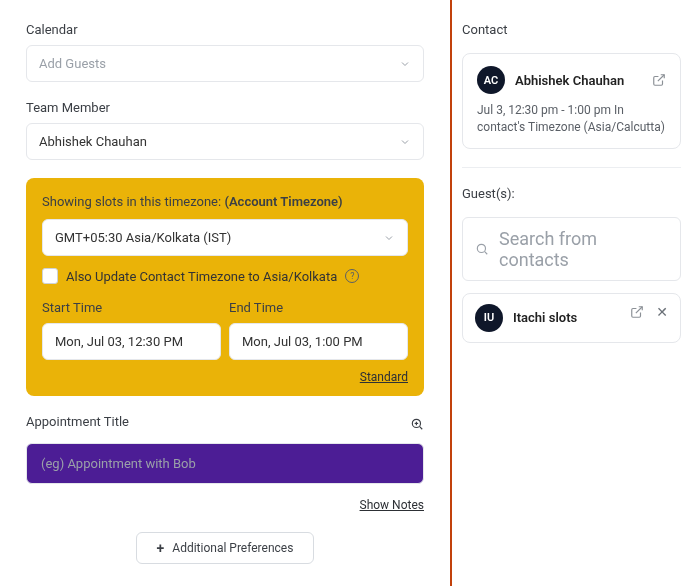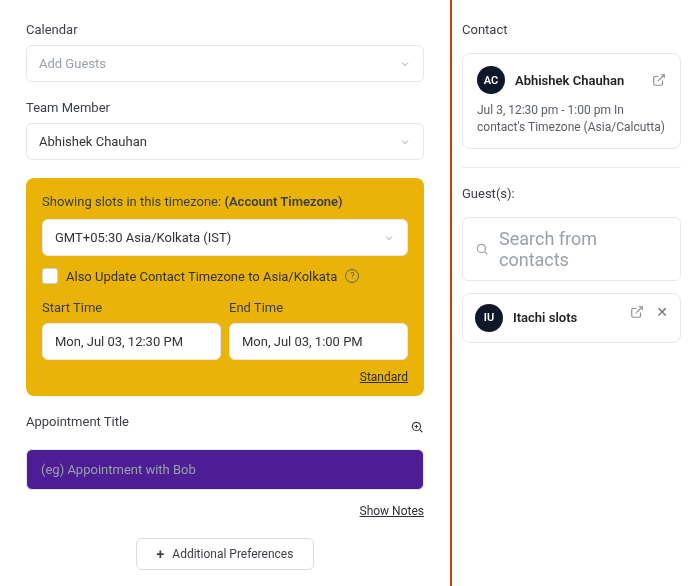--- a/index.html
+++ b/index.html
@@ -230,21 +230,21 @@
       </div>
     </div>
 
     <div class="tz-link">
       <span>Standard</span>
     </div>
   </div>
 
   <div>
     <div class="title-row">
-      <label class="field-label" style="margin-bottom:10px">Appointment Title</label>
+      <label class="field-label" style="margin-bottom:4px">Appointment Title</label>
       <span class="mag-icon">
         <svg width="14" height="14" viewBox="0 0 24 24" fill="none" stroke="currentColor" stroke-width="2">
             <circle cx="11" cy="11" r="7"></circle>
             <line x1="21" y1="21" x2="16.65" y2="16.65"></line>
             <line x1="11" y1="8" x2="11" y2="14"></line>
             <line x1="8" y1="11" x2="14" y2="11"></line>
           </svg>
       </span>
     </div>
     <div class="input-plain">

